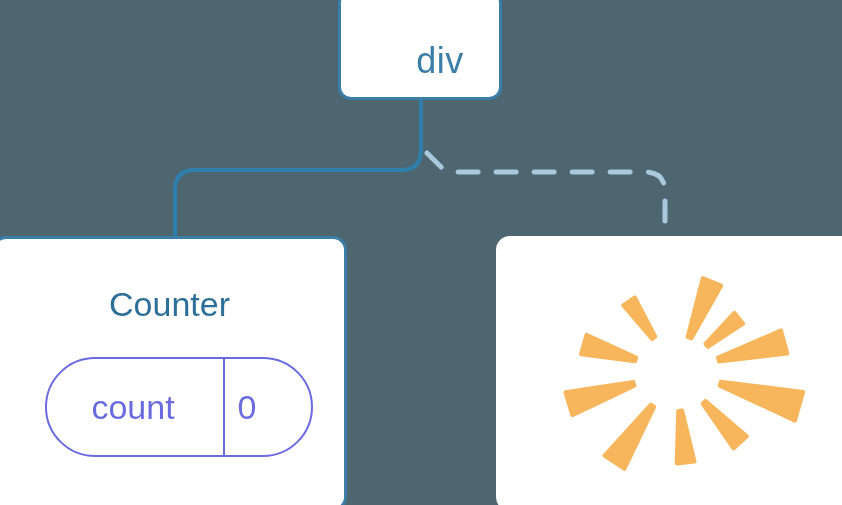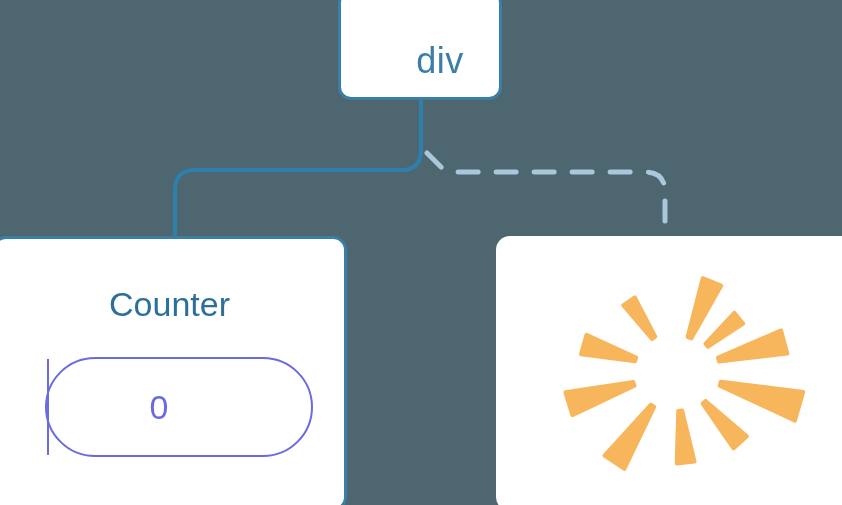--- a/index.html
+++ b/index.html
@@ -144,20 +144,21 @@
     <path d="M 427 153 L 441 167 Q 447 172 456 172 L 645 172 Q 665 172 665 192 L 665 239" fill="none" stroke="#a9c8dc" stroke-width="5" stroke-linecap="round" stroke-dasharray="20 18"></path>
   </svg>
 
   <div class="node-div">
     <span class="node-div-label">div</span>
   </div>
 
   <div class="node-counter">
     <div class="node-counter-title">Counter</div>
     <div class="pill">
+      <div class="pill-key">count</div>
       <div class="pill-divider"></div>
       <div class="pill-val">0</div>
     </div>
   </div>
 
   <div class="node-burst">
     <svg class="burst-svg" id="burst-svg" viewBox="0 0 360 275" width="360" height="275" xmlns="http://www.w3.org/2000/svg">
         <polygon points="195.3,102.4 225.2,49.7 206.7,42.2 191.6,100.9" fill="#f7b65c" stroke="#f7b65c" stroke-width="4" stroke-linejoin="round"></polygon>
         <polygon points="211.9,110.8 247.3,87.7 238.3,76.9 209.4,107.8" fill="#f7b65c" stroke="#f7b65c" stroke-width="4" stroke-linejoin="round"></polygon>
         <polygon points="223.0,125.5 291.3,117.6 285.1,94.4 222.0,121.7" fill="#f7b65c" stroke="#f7b65c" stroke-width="4" stroke-linejoin="round"></polygon>

